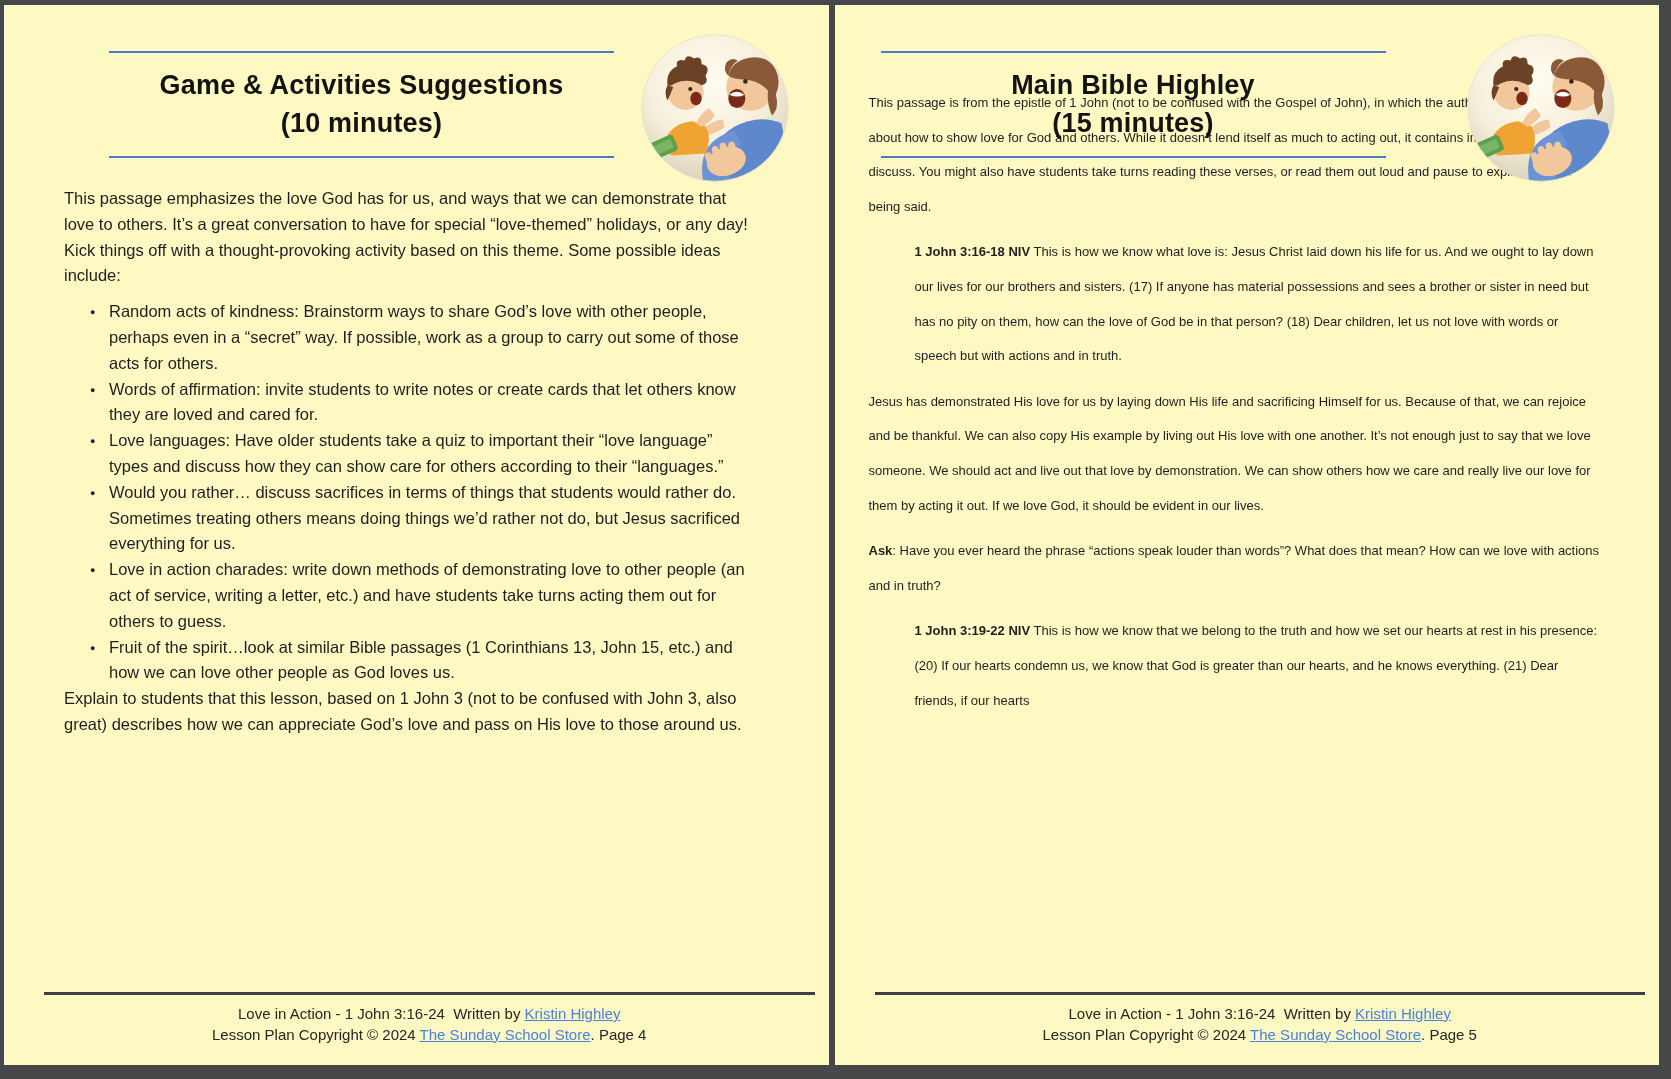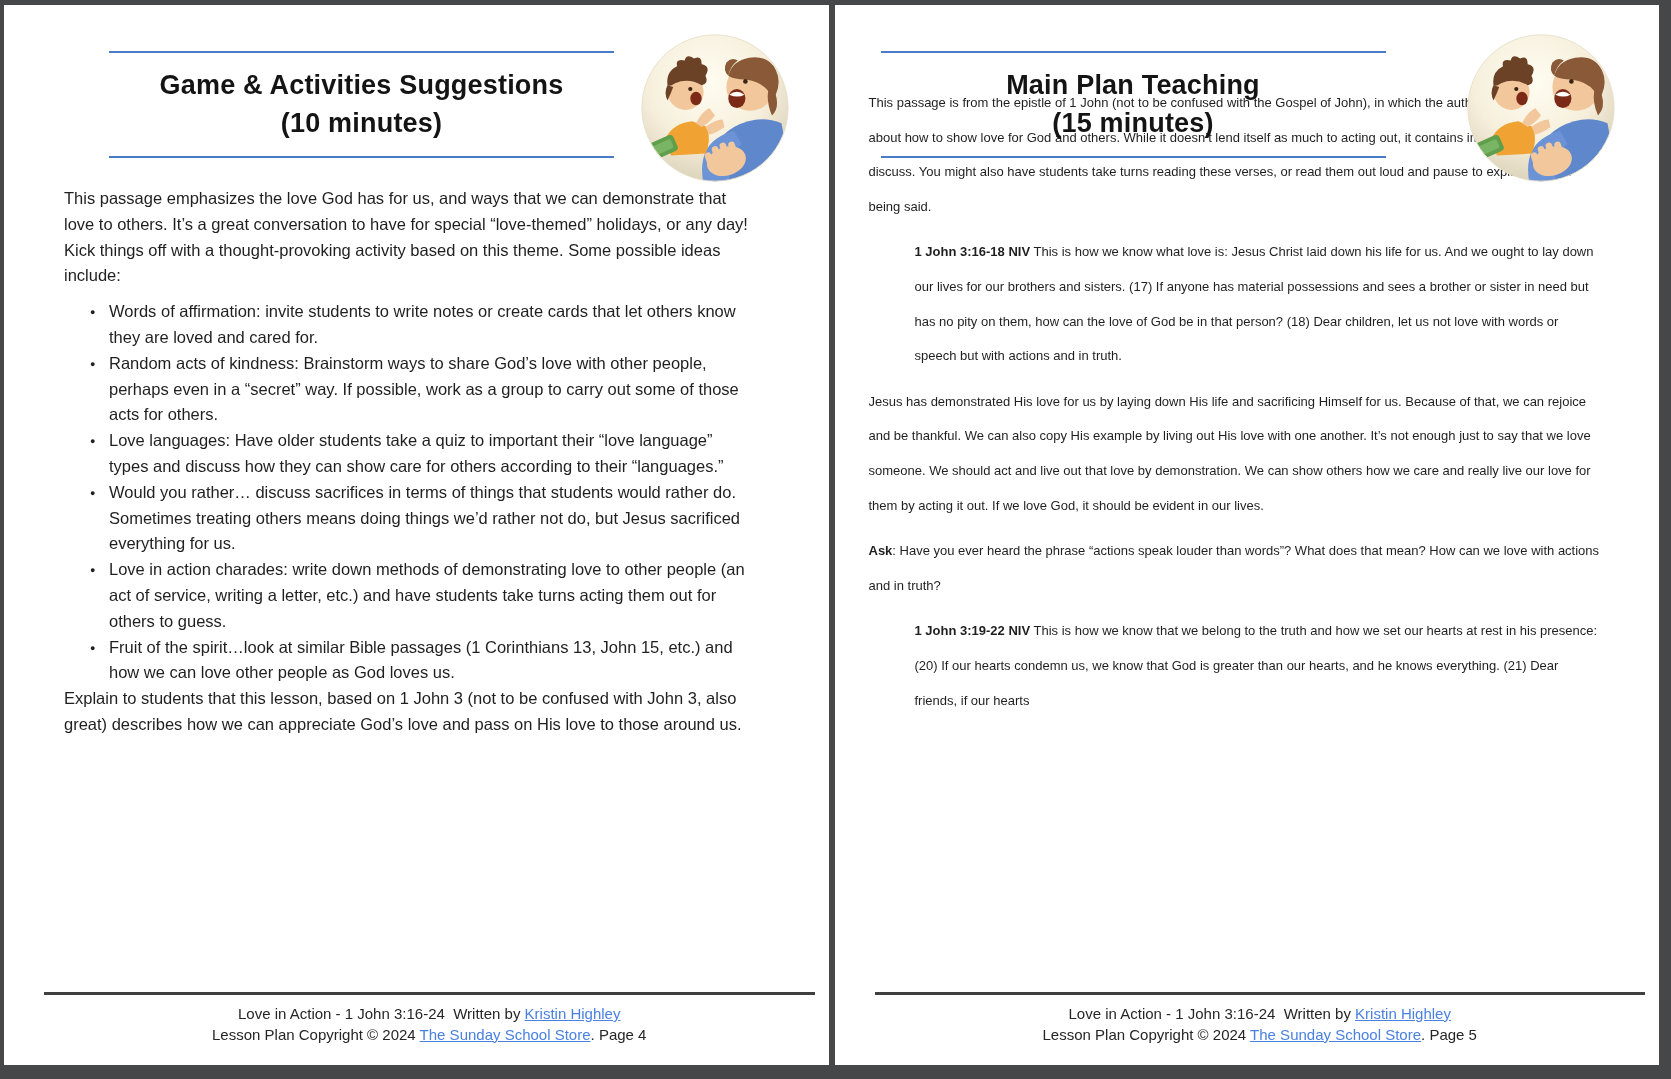--- a/index.html
+++ b/index.html
@@ -10,21 +10,21 @@
     overflow: hidden;
   }
   .viewport {
     box-sizing: border-box;
     width: 100%; height: 100%;
     padding: 5px 12px 14px 4px;
     display: flex; gap: 6px;
   }
   .page {
     position: relative;
-    background: #ffffff;
+    background: #fef9c3;
     flex: 1 1 0;
     overflow: hidden;
   }
   
   .title-block { position: absolute; top: 46px; width: 505px; text-align: center; }
   .page-left  .title-block { left: 105px; }
   .page-right .title-block { left: 46px; }
   .title-rule { border-top: 2px solid #4a7bc9; }
   .page-title {
     margin: 13px 0 14px 0;
@@ -126,41 +126,41 @@
       <h1 class="page-title"><span>Game &amp; Activities Suggestions</span><br><span>(10 minutes)</span></h1>
       <div class="title-rule"></div>
     </div>
     <svg class="illustration">
         <use href="#illus"></use>
       </svg>
 
     <div class="content">
       <p>This passage emphasizes the love God has for us, and ways that we can demonstrate that love to others. It’s a great conversation to have for special “love-themed” holidays, or any day! Kick things off with a thought-provoking activity based on this theme. Some possible ideas include:</p>
       <ul class="activity-list">
+        <li>Random acts of kindness: Brainstorm ways to share God’s love with other people, perhaps even in a “secret” way. If possible, work as a group to carry out some of those acts for others.</li>
         <li>Words of affirmation: invite students to write notes or create cards that let others know they are loved and cared for.</li>
-        <li>Random acts of kindness: Brainstorm ways to share God’s love with other people, perhaps even in a “secret” way. If possible, work as a group to carry out some of those acts for others.</li>
         <li>Love languages: Have older students take a quiz to important their “love language” types and discuss how they can show care for others according to their “languages.”</li>
         <li>Would you rather… discuss sacrifices in terms of things that students would rather do. Sometimes treating others means doing things we’d rather not do, but Jesus sacrificed everything for us.</li>
         <li>Love in action charades: write down methods of demonstrating love to other people (an act of service, writing a letter, etc.) and have students take turns acting them out for others to guess.</li>
         <li>Fruit of the spirit…look at similar Bible passages (1 Corinthians 13, John 15, etc.) and how we can love other people as God loves us.</li>
       </ul>
       <p>Explain to students that this lesson, based on 1 John 3 (not to be confused with John 3, also great) describes how we can appreciate God’s love and pass on His love to those around us.</p>
     </div>
 
     <div class="footer">
       <div class="footer-rule"></div>
       <div class="footer-line"><span>Love in Action - 1 John 3:16-24  Written by </span><a>Kristin Highley</a></div>
       <div class="footer-line"><span>Lesson Plan Copyright © 2024 </span><a>The Sunday School Store</a><span>. Page 4</span></div>
     </div>
   </div>
 
   <div class="page page-right">
     <div class="title-block">
       <div class="title-rule"></div>
-      <h1 class="page-title"><span>Main Plan Teaching</span><br><span>(15 minutes)</span></h1>
+      <h1 class="page-title"><span>Main Bible Highley</span><br><span>(15 minutes)</span></h1>
       <div class="title-rule"></div>
     </div>
     <svg class="illustration">
         <use href="#illus"></use>
       </svg>
 
     <div class="content">
       <p>This passage is from the epistle of 1 John (not to be confused with the Gospel of John), in which the author speaks to people about how to show love for God and others. While it doesn’t lend itself as much to acting out, it contains important principles to discuss. You might also have students take turns reading these verses, or read them out loud and pause to explain what is being said.</p>
       <p class="verse"><span class="vref">1 John 3:16-18 NIV</span> <span>This is how we know what love is: Jesus Christ laid down his life for us. And we ought to lay down our lives for our brothers and sisters. (17) If anyone has material possessions and sees a brother or sister in need but has no pity on them, how can the love of God be in that person? (18) Dear children, let us not love with words or speech but with actions and in truth.</span></p>
       <p>Jesus has demonstrated His love for us by laying down His life and sacrificing Himself for us. Because of that, we can rejoice and be thankful. We can also copy His example by living out His love with one another. It’s not enough just to say that we love someone. We should act and live out that love by demonstration. We can show others how we care and really live our love for them by acting it out. If we love God, it should be evident in our lives.</p>

